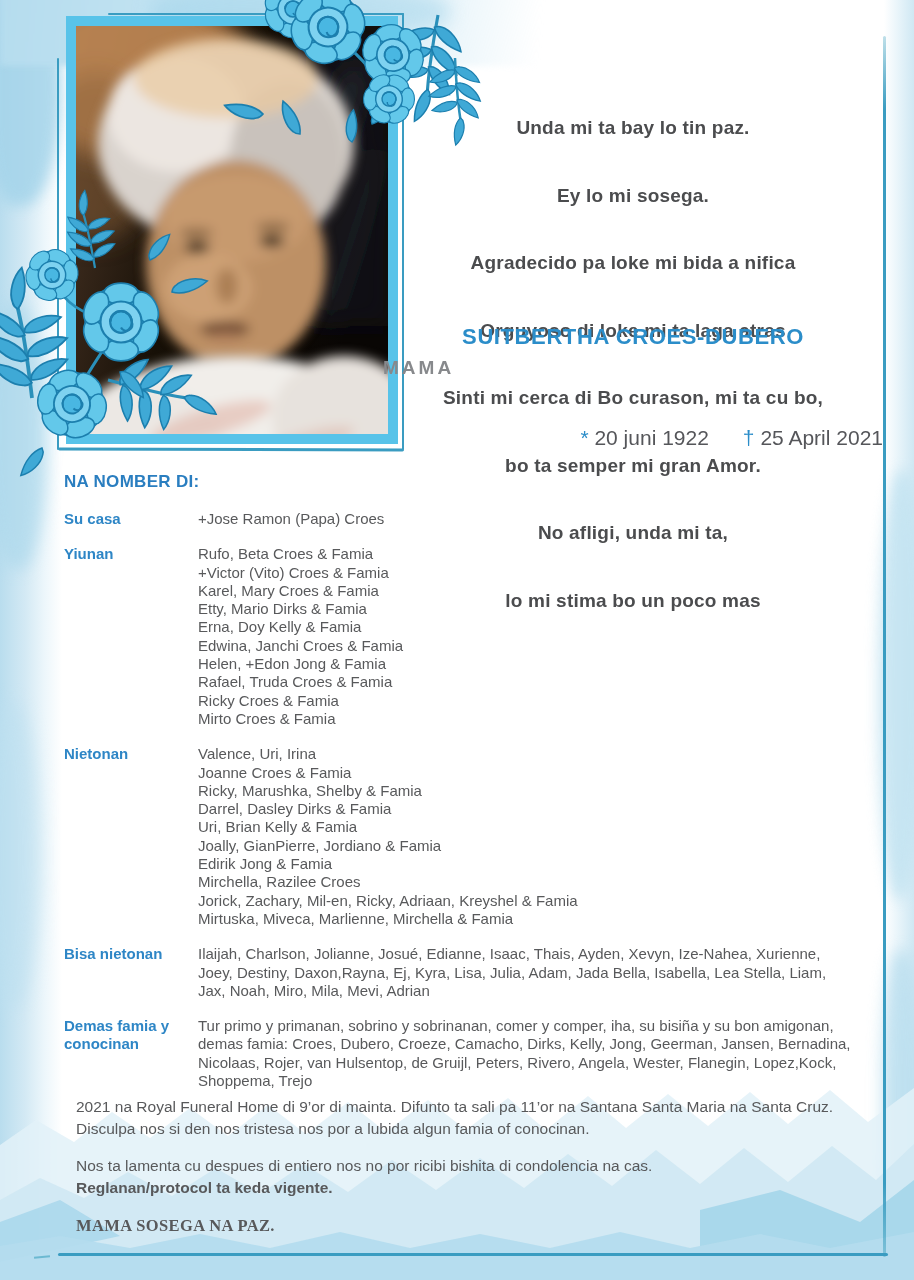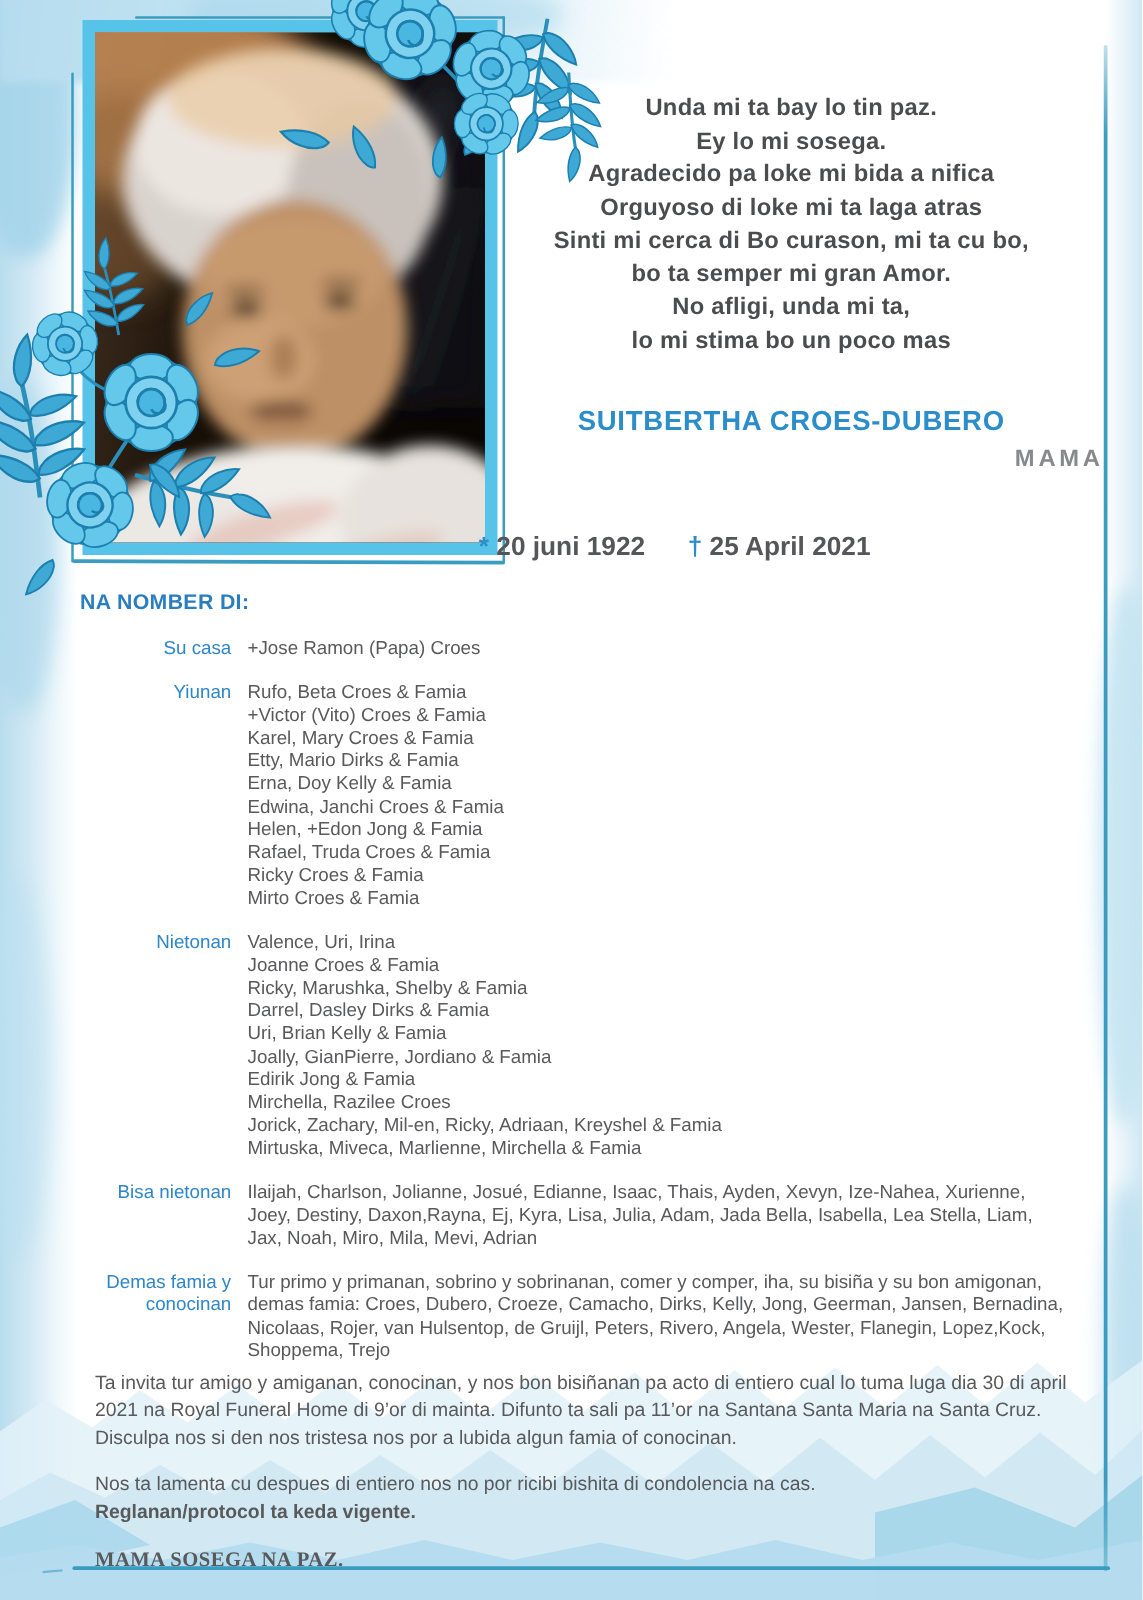--- a/index.html
+++ b/index.html
@@ -33,36 +33,36 @@
   .pol-bottom{left:58px;top:448px;width:346px;height:3px;transform:rotate(.2deg);}
   .pol-left{left:57px;top:58px;width:2px;height:392px;}
 
   .photo-frame{position:absolute;left:66px;top:16px;width:332px;height:428px;background:var(--frame-blue,#58c3e9);}
   .photo{position:absolute;left:10px;top:10px;width:312px;height:408px;overflow:hidden;background:#14100c;}
 
   .flowers{position:absolute;left:0;top:0;width:914px;height:1280px;pointer-events:none;z-index:6;}
 
   .poem{position:absolute;left:383px;top:74px;width:500px;text-align:center;z-index:5;
     font-weight:bold;font-size:19px;line-height:26.5px;color:var(--poem-gray,#4b4c4e);letter-spacing:.2px;}
-  .poem-line{white-space:nowrap;}
+  .poem-line{white-space:nowrap;margin-top:41px;}
 
   .name{position:absolute;left:383px;top:324px;width:500px;text-align:center;z-index:5;
     font-weight:bold;font-size:22px;letter-spacing:.6px;color:var(--name-blue,#2b8dc9);}
-  .relation{position:absolute;left:383px;top:357px;width:500px;text-align:right;z-index:5;
+  .relation{position:absolute;left:383px;top:357px;width:500px;text-align:left;z-index:5;
     font-weight:bold;font-size:19px;letter-spacing:3px;color:var(--relation-gray,#87898c);}
-  .dates{position:absolute;left:383px;top:426px;width:500px;text-align:left;z-index:5;
-    font-weight:bold;font-size:21px;color:#55565a;}
+  .dates{position:absolute;left:383px;top:426px;width:500px;text-align:right;z-index:5;
+    font-weight:normal;font-size:21px;color:#55565a;}
   .dates .sym{color:var(--name-blue,#2b8dc9);}
   .date-gap{display:inline-block;width:34px;}
 
   .names-section{position:absolute;left:64px;top:472px;width:810px;z-index:5;}
   .section-heading{font-weight:bold;font-size:17px;letter-spacing:.3px;color:var(--heading-blue,#2a7ec0);margin-bottom:18px;}
   .group-row{display:flex;align-items:flex-start;}
   .group-row + .group-row{margin-top:17px;}
-  .group-label{flex:none;width:121px;text-align:right;font-weight:normal;font-size:15px;line-height:18.3px;color:var(--accent-blue,#2e86c6);}
+  .group-label{flex:none;width:121px;text-align:left;font-weight:bold;font-size:15px;line-height:18.3px;color:var(--accent-blue,#2e86c6);}
   .group-lines{margin-left:13px;font-size:15px;line-height:18.3px;color:var(--body-gray,#58595b);max-width:665px;}
 
   .paragraphs{position:absolute;left:76px;top:1096px;width:820px;z-index:5;
     font-size:15.5px;line-height:22px;color:var(--body-gray,#58595b);}
   .para2{margin-top:15px;}
   .bold-line{font-weight:bold;}
   .closing{margin-top:16px;font-weight:bold;font-size:16.5px;letter-spacing:.4px;font-family:Liberation Serif, serif;}
 </style>
 </head>
 <body>
@@ -281,21 +281,20 @@
             <div class="line">demas famia: Croes, Dubero, Croeze, Camacho, Dirks, Kelly, Jong, Geerman, Jansen, Bernadina,</div>
             <div class="line">Nicolaas, Rojer, van Hulsentop, de Gruijl, Peters, Rivero, Angela, Wester, Flanegin, Lopez,Kock,</div>
             <div class="line">Shoppema, Trejo</div>
           </div>
         </div>
       </div>
   </div>
 
   <div class="paragraphs">
     <div class="para1">
-        <div class="para-line">Ta invita tur amigo y amiganan, conocinan, y nos bon bisiñanan pa acto di entiero cual lo tuma luga dia 30 di april</div>
         <div class="para-line">2021 na Royal Funeral Home di 9’or di mainta. Difunto ta sali pa 11’or na Santana Santa Maria na Santa Cruz.</div>
         <div class="para-line">Disculpa nos si den nos tristesa nos por a lubida algun famia of conocinan.</div>
       </div>
     <div class="para2">
       <div>Nos ta lamenta cu despues di entiero nos no por ricibi bishita di condolencia na cas.</div>
       <div class="bold-line">Reglanan/protocol ta keda vigente.</div>
     </div>
     <div class="closing">MAMA SOSEGA NA PAZ.</div>
   </div>
 

